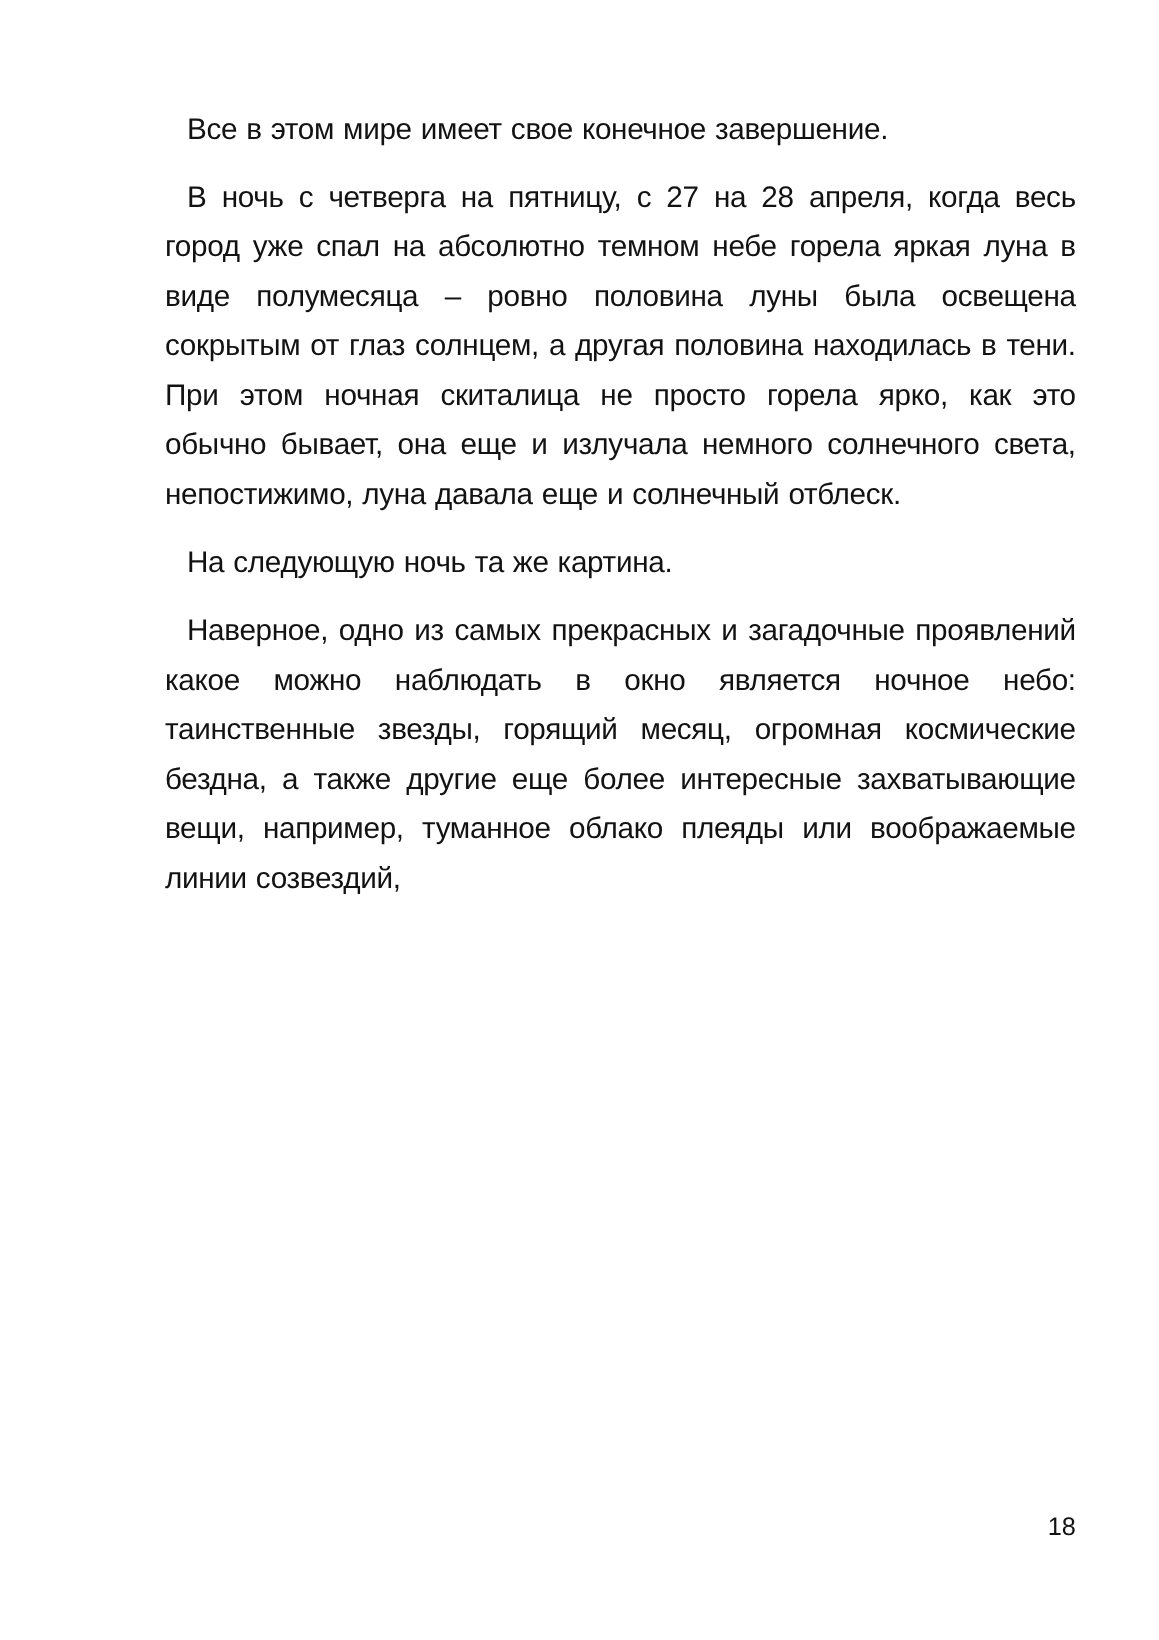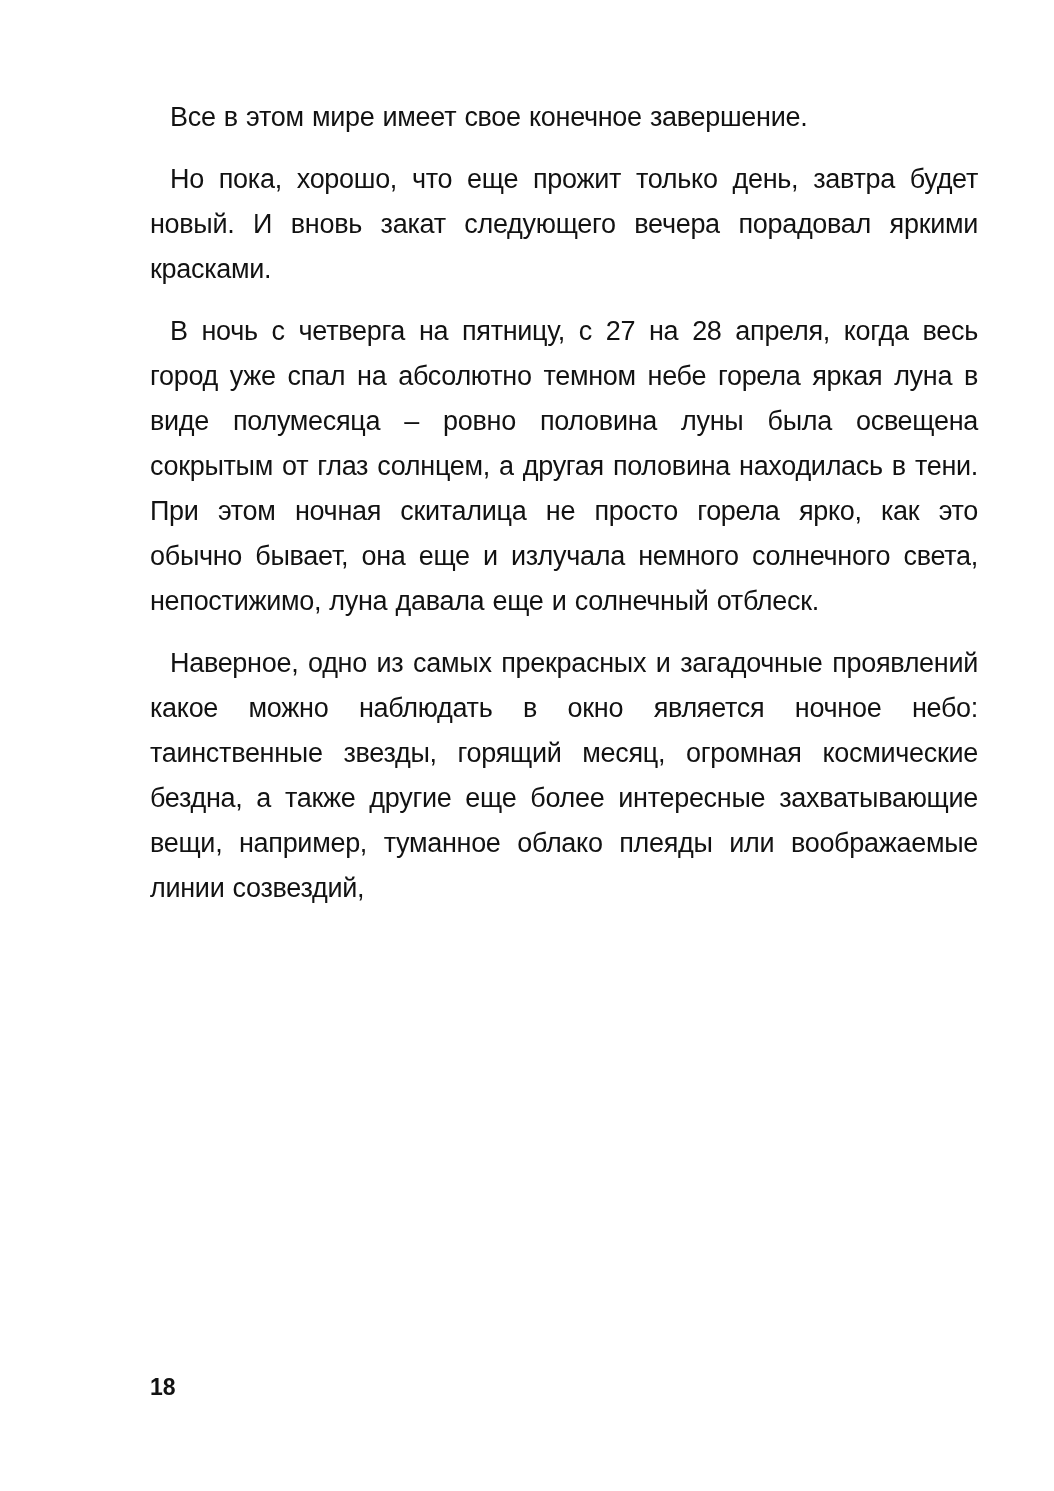--- a/index.html
+++ b/index.html
@@ -35,31 +35,30 @@
     text-align-last: left;
     text-indent: 20px;
     word-spacing: 1px;
     color: #121212;
   }
   .page-number {
     position: absolute;
     left: 150px;
     width: 828px;
     top: 1372px;
-    text-align: left;
+    text-align: right;
     font-size: 23px;
     line-height: 30px;
     color: #121212;
-    font-weight: bold;
   }
 </style>
 </head>
 <body>
 
 <div class="page">
   <div class="content">
     <p>Все в этом мире имеет свое конечное завершение.</p>
-    <p>Но пока, хорошо, что еще прожит только день, завтра будет новый. И вновь закат следующего вечера порадовал яркими красками.</p>
     <p>В ночь с четверга на пятницу, с 27 на 28 апреля, когда весь город уже спал на абсолютно темном небе горела яркая луна в виде полумесяца – ровно половина луны была освещена сокрытым от глаз солнцем, а другая половина находилась в тени. При этом ночная скиталица не просто горела ярко, как это обычно бывает, она еще и излучала немного солнечного света, непостижимо, луна давала еще и солнечный отблеск.</p>
+    <p>На следующую ночь та же картина.</p>
     <p>Наверное, одно из самых прекрасных и загадочные проявлений какое можно наблюдать в окно является ночное небо: таинственные звезды, горящий месяц, огромная космические бездна, а также другие еще более интересные захватывающие вещи, например, туманное облако плеяды или воображаемые линии созвездий,</p>
   </div>
   <div class="page-number">18</div>
 </div>
 
 </body></html>

